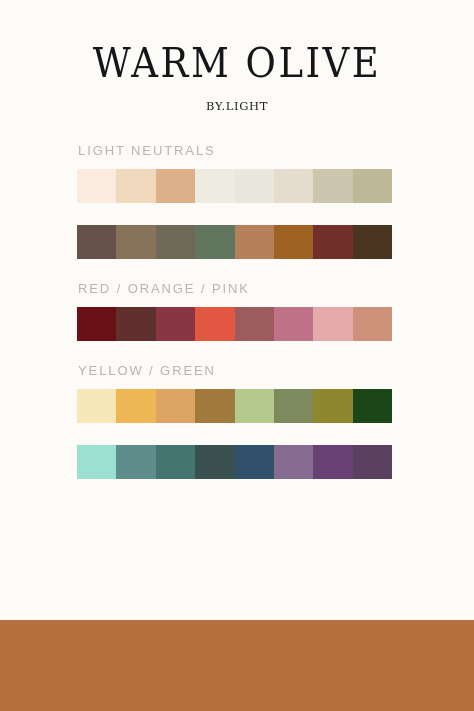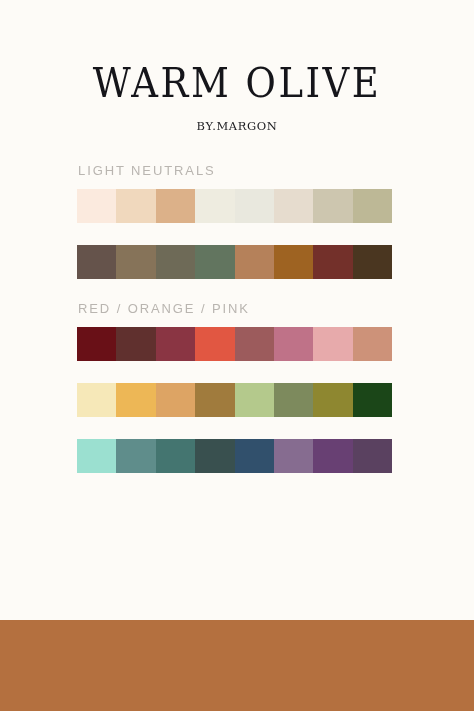--- a/index.html
+++ b/index.html
@@ -17,21 +17,21 @@
   .poster {
     position: relative;
     width: 474px;
     height: 711px;
     background: #fdfbf7;
     box-sizing: border-box;
   }
 
   
   .header {
-    padding-top: 62px;
+    padding-top: 42px;
     text-align: center;
   }
   .title {
     font-family: "DejaVu Serif", serif;
     font-size: 37px;
     line-height: 1;
     letter-spacing: 2.5px;
     color: #15151a;
     font-weight: 400;
     margin: 0;
@@ -87,21 +87,21 @@
     height: 91px;
   }
 </style>
 </head>
 <body>
 
 <div class="poster" style="background-color: rgb(253, 251, 247);">
 
   <div class="header">
     <h1 class="title">WARM OLIVE</h1>
-    <p class="subtitle">BY.MARGON</p>
+    <p class="subtitle">BY.LIGHT</p>
   </div>
 
   <div class="sections">
       <div class="section">
         <div class="section-label" style="color: rgb(185, 181, 176);">LIGHT NEUTRALS</div>
         <div class="swatch-row">
           <div class="swatch" title="#fbeade" style="background-color: rgb(251, 234, 222);"></div>
           <div class="swatch" title="#f0d8bd" style="background-color: rgb(240, 216, 189);"></div>
           <div class="swatch" title="#dcb189" style="background-color: rgb(220, 177, 137);"></div>
           <div class="swatch" title="#eeece0" style="background-color: rgb(238, 236, 224);"></div>
@@ -130,20 +130,21 @@
           <div class="swatch" title="#60302e" style="background-color: rgb(96, 48, 46);"></div>
           <div class="swatch" title="#8a3543" style="background-color: rgb(138, 53, 67);"></div>
           <div class="swatch" title="#e15742" style="background-color: rgb(225, 87, 66);"></div>
           <div class="swatch" title="#9c5b5c" style="background-color: rgb(156, 91, 92);"></div>
           <div class="swatch" title="#bf7288" style="background-color: rgb(191, 114, 136);"></div>
           <div class="swatch" title="#e7aaab" style="background-color: rgb(231, 170, 171);"></div>
           <div class="swatch" title="#cd9279" style="background-color: rgb(205, 146, 121);"></div>
         </div>
       </div>
       <div class="section">
+        <div class="section-label" style="color: rgb(185, 181, 176);">YELLOW / GREEN</div>
         <div class="swatch-row">
           <div class="swatch" title="#f6e8b8" style="background-color: rgb(246, 232, 184);"></div>
           <div class="swatch" title="#edb756" style="background-color: rgb(237, 183, 86);"></div>
           <div class="swatch" title="#dda464" style="background-color: rgb(221, 164, 100);"></div>
           <div class="swatch" title="#a07b3d" style="background-color: rgb(160, 123, 61);"></div>
           <div class="swatch" title="#b4c98c" style="background-color: rgb(180, 201, 140);"></div>
           <div class="swatch" title="#7d8a5d" style="background-color: rgb(125, 138, 93);"></div>
           <div class="swatch" title="#8e8730" style="background-color: rgb(142, 135, 48);"></div>
           <div class="swatch" title="#1b4618" style="background-color: rgb(27, 70, 24);"></div>
         </div>

